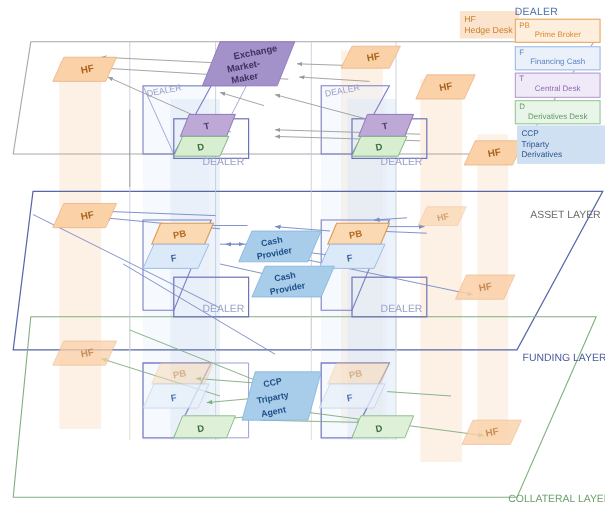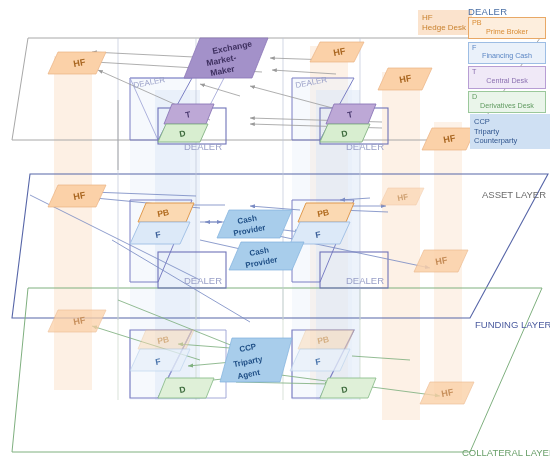--- a/index.html
+++ b/index.html
@@ -314,16 +314,16 @@
   </div>
   <div class="lg-box" style="background:#eaf5ea;border:1px solid #9bc89b;color:#5f9a5f;">
     <span class="k">D</span>
     <span class="v">Derivatives Desk</span>
   </div>
 </div>
 
 <div class="legend" style="left:470px;top:114px;width:72px;background:#cfe0f3;padding:3px 4px;font-size:7.5px;line-height:9.5px;color:#31568f;">
   <span>CCP</span><br>
   <span>Triparty</span><br>
-  <span>Counterparty</span>
+  <span>Derivatives</span>
 </div>
 
 </div>
 
 </body></html>

